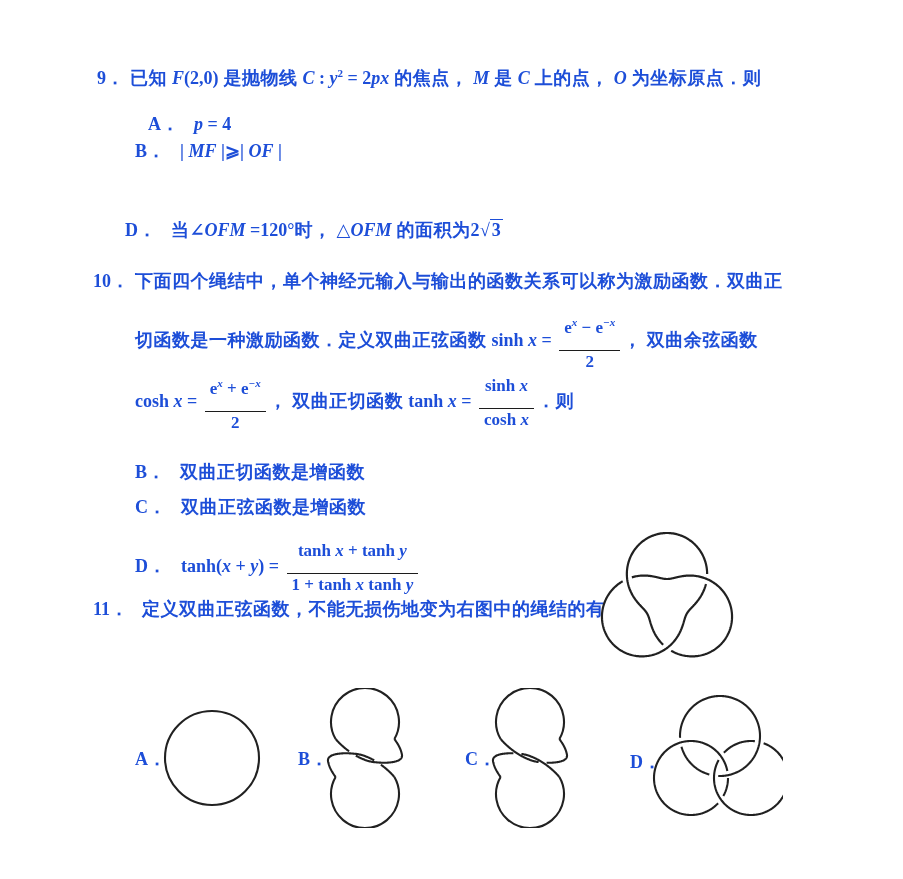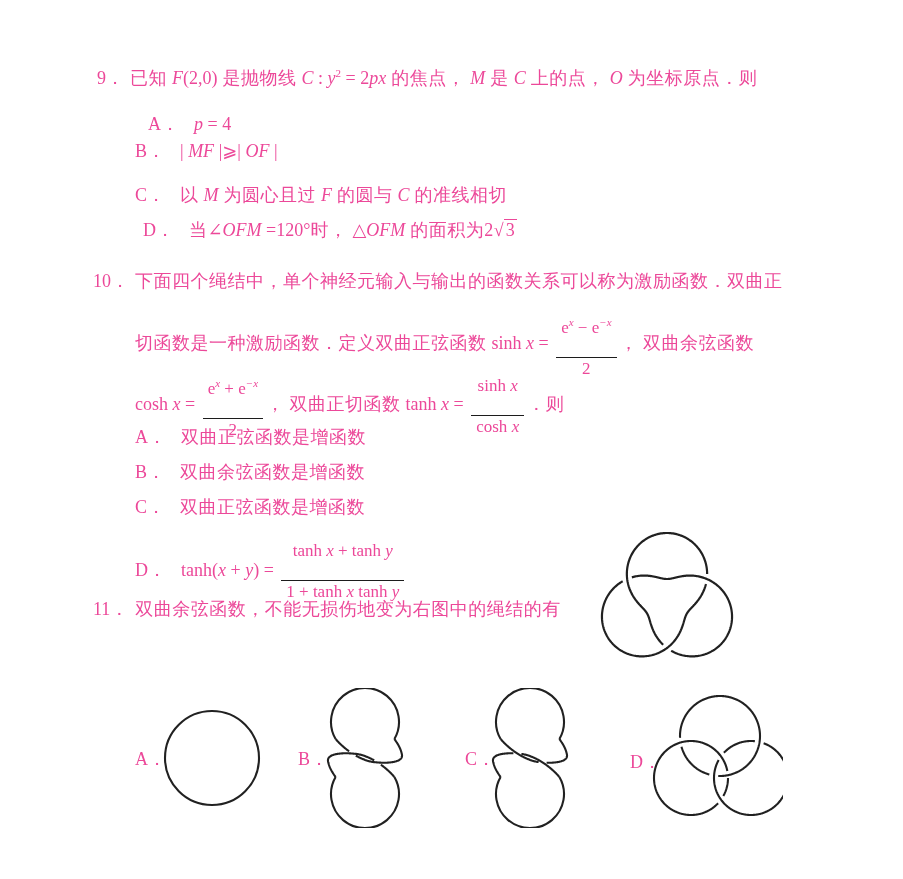--- a/index.html
+++ b/index.html
@@ -1,58 +1,56 @@
 <!DOCTYPE html>
 <html><head>
 <meta charset="utf-8">
 <style>
   html,body{margin:0;padding:0;background:#fff;}
   .page{position:relative;width:783px;height:879px;background:#ffffff;overflow:hidden;
-        font-family:"Liberation Serif","DejaVu Serif",serif;color:#ec4899;font-size:18px;}
+        font-family:"Liberation Serif","DejaVu Serif",serif;color:#1d4ed8;font-size:18px;font-weight:bold;}
   .line{position:absolute;white-space:pre;line-height:22px;}
   .lab{display:inline-block;margin-right:15px;}
   .it{font-style:italic;}
   .rm{font-style:normal;}
   .cjk{font-style:normal;letter-spacing:0.5px;}
   sup{font-size:11px;font-style:italic;}
   .frac{display:inline-block;vertical-align:middle;text-align:center;margin:0 3px;font-size:17px;line-height:20px;}
-  .frac .num{display:block;padding:0 5px 19px;border-bottom:1.4px solid #1c1c1c;white-space:pre;}
+  .frac .num{display:block;padding:0 5px 12px;border-bottom:1.4px solid #1c1c1c;white-space:pre;}
   .frac .den{display:block;padding:1px 5px 0;white-space:pre;}
   .rad{white-space:pre;}
   .radbar{border-top:1.4px solid currentColor;padding:0 2px;}
   svg.knot{position:absolute;}
 </style>
 </head>
 <body>
 
 <div class="page">
 
   <div class="line" style="left:97px;top:62px;"><span class="lab" style="margin-right:6px;">9．</span><span class="cjk">已知 </span><span class="it">F</span><span class="rm">(2,0)</span><span class="cjk"> 是抛物线 </span><span class="it">C</span><span class="rm"> : </span><span class="it">y</span><sup style="font-style:normal;">2</sup><span class="rm"> = 2</span><span class="it">px</span><span class="cjk"> 的焦点， </span><span class="it">M</span><span class="cjk"> 是 </span><span class="it">C</span><span class="cjk"> 上的点， </span><span class="it">O</span><span class="cjk"> 为坐标原点．则</span></div>
 
   <div class="line" style="left:148px;top:113px;"><span class="lab">A．</span><span class="it">p</span><span class="rm"> = 4</span></div>
 
   <div class="line" style="left:135px;top:140px;"><span class="lab">B．</span><span class="rm">| </span><span class="it">MF</span><span class="rm"> |⩾| </span><span class="it">OF</span><span class="rm"> |</span></div>
 
-  <div class="line" style="left:135px;top:184px;"><span class="lab">C．</span><span class="cjk">以 </span><span class="it">M</span><span class="cjk"> 为圆心且过 </span><span class="it">F</span><span class="cjk"> 的圆与 </span><span class="it">C</span><span class="cjk"> 的准线相切</span></div>
 
-  <div class="line" style="left:143px;top:219px;"><span class="lab">D．</span><span class="cjk">当</span><span class="rm">∠</span><span class="it">OFM</span><span class="rm"> =120°</span><span class="cjk">时， </span><span class="rm">△</span><span class="it">OFM</span><span class="cjk"> 的面积为2</span><span class="rad"><span class="rm">√</span><span class="radbar rm">3</span></span></div>
+  <div class="line" style="left:125px;top:219px;"><span class="lab">D．</span><span class="cjk">当</span><span class="rm">∠</span><span class="it">OFM</span><span class="rm"> =120°</span><span class="cjk">时， </span><span class="rm">△</span><span class="it">OFM</span><span class="cjk"> 的面积为2</span><span class="rad"><span class="rm">√</span><span class="radbar rm">3</span></span></div>
 
   <div class="line" style="left:93px;top:270px;"><span class="lab" style="margin-right:6px;">10．</span><span class="cjk">下面四个绳结中，单个神经元输入与输出的函数关系可以称为激励函数．双曲正</span></div>
 
   <div class="line" style="left:135px;top:312px;"><span class="cjk">切函数是一种激励函数．定义双曲正弦函数 </span><span class="rm">sinh </span><span class="it">x</span><span class="rm"> = </span><span class="frac"><span class="num"><span class="rm">e</span><sup>x</sup><span class="rm"> − </span><span class="rm">e</span><sup>−x</sup></span><span class="den">2</span></span><span class="cjk">， </span><span class="cjk">双曲余弦函数</span></div>
 
   <div class="line" style="left:135px;top:373px;"><span class="rm">cosh </span><span class="it">x</span><span class="rm"> = </span><span class="frac"><span class="num"><span class="rm">e</span><sup>x</sup><span class="rm"> + </span><span class="rm">e</span><sup>−x</sup></span><span class="den">2</span></span><span class="cjk">， </span><span class="cjk">双曲正切函数 </span><span class="rm">tanh </span><span class="it">x</span><span class="rm"> = </span><span class="frac"><span class="num"><span class="rm">sinh </span><span class="it">x</span></span><span class="den"><span class="rm">cosh </span><span class="it">x</span></span></span><span class="cjk">．则</span></div>
 
-  <div class="line" style="left:135px;top:426px;"><span class="lab">A．</span><span class="cjk">双曲正弦函数是增函数</span></div>
-  <div class="line" style="left:135px;top:461px;"><span class="lab">B．</span><span class="cjk">双曲余弦函数是增函数</span></div>
+  <div class="line" style="left:135px;top:461px;"><span class="lab">B．</span><span class="cjk">双曲正切函数是增函数</span></div>
   <div class="line" style="left:135px;top:496px;"><span class="lab">C．</span><span class="cjk">双曲正弦函数是增函数</span></div>
 
   <div class="line" style="left:135px;top:541px;"><span class="lab">D．</span><span class="rm">tanh(</span><span class="it">x</span><span class="rm"> + </span><span class="it">y</span><span class="rm">) = </span><span class="frac"><span class="num"><span class="rm">tanh </span><span class="it">x</span><span class="rm"> + tanh </span><span class="it">y</span></span><span class="den"><span class="rm">1 + tanh </span><span class="it">x</span><span class="rm"> tanh </span><span class="it">y</span></span></span></div>
 
-  <div class="line" style="left:93px;top:598px;"><span class="lab" style="margin-right:7px;">11．</span><span class="cjk">双曲余弦函数，不能无损伤地变为右图中的绳结的有</span></div>
+  <div class="line" style="left:93px;top:598px;"><span class="lab" style="margin-right:14px;">11．</span><span class="cjk">定义双曲正弦函数，不能无损伤地变为右图中的绳结的有</span></div>
 
   <svg class="knot" style="left:595px;top:528px;" width="150" height="140" viewBox="0 0 150 140">
       <path d="M 72.00 5.00 L 70.80 5.02 L 69.59 5.07 L 68.39 5.17 L 67.20 5.29 L 66.00 5.46 L 64.82 5.66 L 63.64 5.90 L 62.47 6.17 L 61.31 6.48 L 60.15 6.82 L 59.01 7.20 L 57.89 7.61 L 56.78 8.05 L 55.68 8.53 L 54.59 9.04 L 53.53 9.58 L 52.48 10.16 L 51.45 10.76 L 50.44 11.39 L 49.45 12.06 L 48.49 12.75 L 47.54 13.46 L 46.62 14.21 L 45.72 14.98 L 44.85 15.77 L 44.00 16.59 L 43.18 17.43 L 42.38 18.29 L 41.61 19.18 L 40.87 20.08 L 40.15 21.00 L 39.47 21.94 L 38.81 22.89 L 38.18 23.86 L 37.58 24.85 L 37.02 25.85 L 36.48 26.86 L 35.97 27.88 L 35.49 28.91 L 35.04 29.95 L 34.62 31.00 L 34.23 32.06 L 33.88 33.12 L 33.55 34.18 L 33.25 35.25 L 32.98 36.32 L 32.74 37.39 L 32.53 38.46 L 32.35 39.54 L 32.20 40.61 L 32.08 41.67 L 31.98 42.74 L 31.92 43.79 L 31.87 44.85 L 31.86 45.89 L 31.87 46.93 L 31.91 47.96 L 31.97 48.99 L 32.05 50.00 L 32.16 51.00 L 32.29 51.99 L 32.45 52.97 L 32.62 53.94 L 32.82 54.89 L 33.03 55.83 L 33.26 56.75 L 33.51 57.66 L 33.78 58.56 L 34.07 59.44 L 34.37 60.30 L 34.68 61.15 L 35.01 61.98 L 35.35 62.80 L 35.71 63.59 L 36.07 64.37 L 36.44 65.13 L 36.83 65.88 L 37.22 66.61 L 37.62 67.32 L 38.02 68.01 L 38.44 68.68 L 38.85 69.34 L 39.27 69.98 L 39.70 70.60 L 40.12 71.21 L 40.55 71.80 L 40.98 72.37 L 41.41 72.93 L 41.84 73.47 L 42.26 74.00 L 42.69 74.51 L 43.11 75.01 L 43.53 75.49 L 43.94 75.96 L 44.35 76.42 L 44.76 76.86 L 45.16 77.30 L 45.55 77.72 L 45.94 78.13 L 46.31 78.53 L 46.69 78.92 L 47.05 79.30 L 47.41 79.68 L 47.75 80.05 L 48.09 80.41 L 48.42 80.76 L 48.74 81.11 L 49.06 81.46 L 49.36 81.80 L 49.65 82.13 L 49.93 82.47 L 50.21 82.80 L 50.47 83.14 L 50.73 83.47 L 50.98 83.80 L 51.21 84.14 L 51.44 84.47 L 51.66 84.81 L 51.88 85.15 L 52.08 85.50 L 52.28 85.85 L 52.47 86.20 L 52.65 86.57 L 52.83 86.93 L 53.00 87.31 L 53.16 87.69 L 53.32 88.07 L 53.48 88.47 L 53.63 88.87 L 53.78 89.29 L 53.93 89.71 L 54.07 90.14 L 54.21 90.59 L 54.36 91.04 L 54.50 91.50 L 54.64 91.98 L 54.79 92.46 L 54.93 92.96 L 55.08 93.46 L 55.24 93.98 L 55.39 94.51 L 55.56 95.05 L 55.72 95.60 L 55.90 96.16 L 56.08 96.73 L 56.27 97.32 L 56.47 97.91 L 56.68 98.52 L 56.90 99.13 L 57.13 99.75 L 57.37 100.39 L 57.63 101.03 L 57.90 101.68 L 58.18 102.34 L 58.48 103.00 L 58.79 103.67 L 59.12 104.35 L 59.46 105.04 L 59.82 105.73 L 60.20 106.42 L 60.60 107.12 L 61.01 107.82 L 61.45 108.52 L 61.90 109.23 L 62.37 109.93 L 62.87 110.64 L 63.38 111.34 L 63.91 112.04 L 64.47 112.74 L 65.05 113.44 L 65.64 114.13 L 66.26 114.82 L 66.90 115.50 L 67.57 116.17 L 68.25 116.83 L 68.96 117.49 L 69.69 118.13 L 70.44 118.77 L 71.21 119.39 L 72.00 120.00 L 72.81 120.59 L 73.65 121.17 L 74.50 121.74 L 75.38 122.29 L 76.27 122.82 L 77.18 123.33 L 78.12 123.82 L 79.07 124.29 L 80.04 124.74 L 81.02 125.16 L 82.02 125.57 L 83.04 125.95 L 84.07 126.30 L 85.12 126.63 L 86.18 126.93 L 87.26 127.21 L 88.34 127.46 L 89.44 127.68 L 90.55 127.87 L 91.67 128.03 L 92.79 128.16 L 93.92 128.27 L 95.06 128.33 L 96.21 128.37 L 97.36 128.38 L 98.51 128.35 L 99.66 128.30 L 100.82 128.20 L 101.98 128.08 L 103.13 127.92 L 104.28 127.73 L 105.43 127.51 L 106.58 127.25 L 107.72 126.95 L 108.85 126.63 L 109.98 126.27 L 111.09 125.88 L 112.20 125.45 L 113.29 124.99 L 114.37 124.50 L 115.44 123.97 L 116.49 123.41 L 117.53 122.82 L 118.55 122.20 L 119.55 121.55 L 120.54 120.87 L 121.50 120.16 L 122.44 119.42 L 123.36 118.65 L 124.26 117.85 L 125.13 117.02 L 125.98 116.17 L 126.80 115.29 L 127.59 114.39 L 128.36 113.46 L 129.10 112.51 L 129.81 111.54 L 130.49 110.55 L 131.14 109.53 L 131.76 108.50 L 132.34 107.45 L 132.90 106.38 L 133.42 105.29 L 133.90 104.19 L 134.36 103.08 L 134.78 101.95 L 135.16 100.81 L 135.51 99.66 L 135.82 98.50 L 136.10 97.33 L 136.35 96.16 L 136.55 94.97 L 136.72 93.79 L 136.86 92.60 L 136.96 91.41 L 137.02 90.21 L 137.05 89.02 L 137.04 87.82 L 137.00 86.63 L 136.92 85.45 L 136.80 84.26 L 136.65 83.09 L 136.47 81.92 L 136.25 80.75 L 136.00 79.60 L 135.72 78.46 L 135.40 77.32 L 135.05 76.20 L 134.67 75.09 L 134.26 74.00 L 133.82 72.92 L 133.35 71.86 L 132.85 70.81 L 132.33 69.78 L 131.77 68.77 L 131.19 67.78 L 130.59 66.81 L 129.96 65.85 L 129.30 64.92 L 128.63 64.02 L 127.93 63.13 L 127.21 62.27 L 126.47 61.42 L 125.71 60.61 L 124.93 59.82 L 124.14 59.05 L 123.33 58.31 L 122.51 57.59 L 121.67 56.90 L 120.82 56.23 L 119.96 55.59 L 119.08 54.98 L 118.20 54.39 L 117.31 53.83 L 116.41 53.29 L 115.51 52.78 L 114.59 52.30 L 113.68 51.84 L 112.76 51.41 L 111.84 51.00 L 110.91 50.62 L 109.99 50.26 L 109.07 49.93 L 108.14 49.62 L 107.22 49.34 L 106.30 49.08 L 105.39 48.84 L 104.48 48.62 L 103.58 48.43 L 102.68 48.26 L 101.79 48.11 L 100.90 47.98 L 100.03 47.86 L 99.16 47.77 L 98.30 47.70 L 97.46 47.64 L 96.62 47.60 L 95.79 47.58 L 94.98 47.57 L 94.18 47.57 L 93.39 47.59 L 92.61 47.62 L 91.84 47.67 L 91.09 47.72 L 90.35 47.79 L 89.63 47.86 L 88.92 47.95 L 88.22 48.04 L 87.54 48.14 L 86.87 48.25 L 86.21 48.36 L 85.57 48.48 L 84.94 48.60 L 84.33 48.72 L 83.73 48.85 L 83.14 48.98 L 82.57 49.10 L 82.01 49.23 L 81.46 49.36 L 80.92 49.49 L 80.40 49.62 L 79.88 49.74 L 79.38 49.86 L 78.89 49.98 L 78.41 50.09 L 77.93 50.20 L 77.47 50.30 L 77.02 50.40 L 76.57 50.49 L 76.13 50.58 L 75.70 50.66 L 75.27 50.73 L 74.85 50.79 L 74.43 50.84 L 74.02 50.89 L 73.61 50.93 L 73.21 50.96 L 72.80 50.98 L 72.40 51.00 L 72.00 51.00 L 71.60 51.00 L 71.20 50.98 L 70.79 50.96 L 70.39 50.93 L 69.98 50.89 L 69.57 50.84 L 69.15 50.79 L 68.73 50.73 L 68.30 50.66 L 67.87 50.58 L 67.43 50.49 L 66.98 50.40 L 66.53 50.30 L 66.07 50.20 L 65.59 50.09 L 65.11 49.98 L 64.62 49.86 L 64.12 49.74 L 63.60 49.62 L 63.08 49.49 L 62.54 49.36 L 61.99 49.23 L 61.43 49.10 L 60.86 48.98 L 60.27 48.85 L 59.67 48.72 L 59.06 48.60 L 58.43 48.48 L 57.79 48.36 L 57.13 48.25 L 56.46 48.14 L 55.78 48.04 L 55.08 47.95 L 54.37 47.86 L 53.65 47.79 L 52.91 47.72 L 52.16 47.67 L 51.39 47.62 L 50.61 47.59 L 49.82 47.57 L 49.02 47.57 L 48.21 47.58 L 47.38 47.60 L 46.54 47.64 L 45.70 47.70 L 44.84 47.77 L 43.97 47.86 L 43.10 47.98 L 42.21 48.11 L 41.32 48.26 L 40.42 48.43 L 39.52 48.62 L 38.61 48.84 L 37.70 49.08 L 36.78 49.34 L 35.86 49.62 L 34.93 49.93 L 34.01 50.26 L 33.09 50.62 L 32.16 51.00 L 31.24 51.41 L 30.32 51.84 L 29.41 52.30 L 28.49 52.78 L 27.59 53.29 L 26.69 53.83 L 25.80 54.39 L 24.92 54.98 L 24.04 55.59 L 23.18 56.23 L 22.33 56.90 L 21.49 57.59 L 20.67 58.31 L 19.86 59.05 L 19.07 59.82 L 18.29 60.61 L 17.53 61.42 L 16.79 62.27 L 16.07 63.13 L 15.37 64.02 L 14.70 64.92 L 14.04 65.85 L 13.41 66.81 L 12.81 67.78 L 12.23 68.77 L 11.67 69.78 L 11.15 70.81 L 10.65 71.86 L 10.18 72.92 L 9.74 74.00 L 9.33 75.09 L 8.95 76.20 L 8.60 77.32 L 8.28 78.46 L 8.00 79.60 L 7.75 80.75 L 7.53 81.92 L 7.35 83.09 L 7.20 84.26 L 7.08 85.45 L 7.00 86.63 L 6.96 87.82 L 6.95 89.02 L 6.98 90.21 L 7.04 91.41 L 7.14 92.60 L 7.28 93.79 L 7.45 94.97 L 7.65 96.16 L 7.90 97.33 L 8.18 98.50 L 8.49 99.66 L 8.84 100.81 L 9.22 101.95 L 9.64 103.08 L 10.10 104.19 L 10.58 105.29 L 11.10 106.38 L 11.66 107.45 L 12.24 108.50 L 12.86 109.53 L 13.51 110.55 L 14.19 111.54 L 14.90 112.51 L 15.64 113.46 L 16.41 114.39 L 17.20 115.29 L 18.02 116.17 L 18.87 117.02 L 19.74 117.85 L 20.64 118.65 L 21.56 119.42 L 22.50 120.16 L 23.46 120.87 L 24.45 121.55 L 25.45 122.20 L 26.47 122.82 L 27.51 123.41 L 28.56 123.97 L 29.63 124.50 L 30.71 124.99 L 31.80 125.45 L 32.91 125.88 L 34.02 126.27 L 35.15 126.63 L 36.28 126.95 L 37.42 127.25 L 38.57 127.51 L 39.72 127.73 L 40.87 127.92 L 42.02 128.08 L 43.18 128.20 L 44.34 128.30 L 45.49 128.35 L 46.64 128.38 L 47.79 128.37 L 48.94 128.33 L 50.08 128.27 L 51.21 128.16 L 52.33 128.03 L 53.45 127.87 L 54.56 127.68 L 55.66 127.46 L 56.74 127.21 L 57.82 126.93 L 58.88 126.63 L 59.93 126.30 L 60.96 125.95 L 61.98 125.57 L 62.98 125.16 L 63.96 124.74 L 64.93 124.29 L 65.88 123.82 L 66.82 123.33 L 67.73 122.82 L 68.62 122.29 L 69.50 121.74 L 70.35 121.17 L 71.19 120.59 L 72.00 120.00 L 72.79 119.39 L 73.56 118.77 L 74.31 118.13 L 75.04 117.49 L 75.75 116.83 L 76.43 116.17 L 77.10 115.50 L 77.74 114.82 L 78.36 114.13 L 78.95 113.44 L 79.53 112.74 L 80.09 112.04 L 80.62 111.34 L 81.13 110.64 L 81.63 109.93 L 82.10 109.23 L 82.55 108.52 L 82.99 107.82 L 83.40 107.12 L 83.80 106.42 L 84.18 105.73 L 84.54 105.04 L 84.88 104.35 L 85.21 103.67 L 85.52 103.00 L 85.82 102.34 L 86.10 101.68 L 86.37 101.03 L 86.63 100.39 L 86.87 99.75 L 87.10 99.13 L 87.32 98.52 L 87.53 97.91 L 87.73 97.32 L 87.92 96.73 L 88.10 96.16 L 88.28 95.60 L 88.44 95.05 L 88.61 94.51 L 88.76 93.98 L 88.92 93.46 L 89.07 92.96 L 89.21 92.46 L 89.36 91.98 L 89.50 91.50 L 89.64 91.04 L 89.79 90.59 L 89.93 90.14 L 90.07 89.71 L 90.22 89.29 L 90.37 88.87 L 90.52 88.47 L 90.68 88.07 L 90.84 87.69 L 91.00 87.31 L 91.17 86.93 L 91.35 86.57 L 91.53 86.20 L 91.72 85.85 L 91.92 85.50 L 92.12 85.15 L 92.34 84.81 L 92.56 84.47 L 92.79 84.14 L 93.02 83.80 L 93.27 83.47 L 93.53 83.14 L 93.79 82.80 L 94.07 82.47 L 94.35 82.13 L 94.64 81.80 L 94.94 81.46 L 95.26 81.11 L 95.58 80.76 L 95.91 80.41 L 96.25 80.05 L 96.59 79.68 L 96.95 79.30 L 97.31 78.92 L 97.69 78.53 L 98.06 78.13 L 98.45 77.72 L 98.84 77.30 L 99.24 76.86 L 99.65 76.42 L 100.06 75.96 L 100.47 75.49 L 100.89 75.01 L 101.31 74.51 L 101.74 74.00 L 102.16 73.47 L 102.59 72.93 L 103.02 72.37 L 103.45 71.80 L 103.88 71.21 L 104.30 70.60 L 104.73 69.98 L 105.15 69.34 L 105.56 68.68 L 105.98 68.01 L 106.38 67.32 L 106.78 66.61 L 107.17 65.88 L 107.56 65.13 L 107.93 64.37 L 108.29 63.59 L 108.65 62.80 L 108.99 61.98 L 109.32 61.15 L 109.63 60.30 L 109.93 59.44 L 110.22 58.56 L 110.49 57.66 L 110.74 56.75 L 110.97 55.83 L 111.18 54.89 L 111.38 53.94 L 111.55 52.97 L 111.71 51.99 L 111.84 51.00 L 111.95 50.00 L 112.03 48.99 L 112.09 47.96 L 112.13 46.93 L 112.14 45.89 L 112.13 44.85 L 112.08 43.79 L 112.02 42.74 L 111.92 41.67 L 111.80 40.61 L 111.65 39.54 L 111.47 38.46 L 111.26 37.39 L 111.02 36.32 L 110.75 35.25 L 110.45 34.18 L 110.12 33.12 L 109.77 32.06 L 109.38 31.00 L 108.96 29.95 L 108.51 28.91 L 108.03 27.88 L 107.52 26.86 L 106.98 25.85 L 106.42 24.85 L 105.82 23.86 L 105.19 22.89 L 104.53 21.94 L 103.85 21.00 L 103.13 20.08 L 102.39 19.18 L 101.62 18.29 L 100.82 17.43 L 100.00 16.59 L 99.15 15.77 L 98.28 14.98 L 97.38 14.21 L 96.46 13.46 L 95.51 12.75 L 94.55 12.06 L 93.56 11.39 L 92.55 10.76 L 91.52 10.16 L 90.47 9.58 L 89.41 9.04 L 88.32 8.53 L 87.22 8.05 L 86.11 7.61 L 84.99 7.20 L 83.85 6.82 L 82.69 6.48 L 81.53 6.17 L 80.36 5.90 L 79.18 5.66 L 78.00 5.46 L 76.80 5.29 L 75.61 5.17 L 74.41 5.07 L 73.20 5.02 L 72.00 5.00" fill="none" stroke="#212121" stroke-width="2.2" stroke-linecap="butt" stroke-dasharray="145.00 10.00 208.76 10.00 208.76 10.00 65.76"></path>
     </svg>
 
   <div class="line" style="left:135px;top:748px;"><span>A．</span></div>
   <div class="line" style="left:298px;top:748px;"><span>B．</span></div>
   <div class="line" style="left:465px;top:748px;"><span>C．</span></div>
   <div class="line" style="left:630px;top:751px;"><span>D．</span></div>
 

